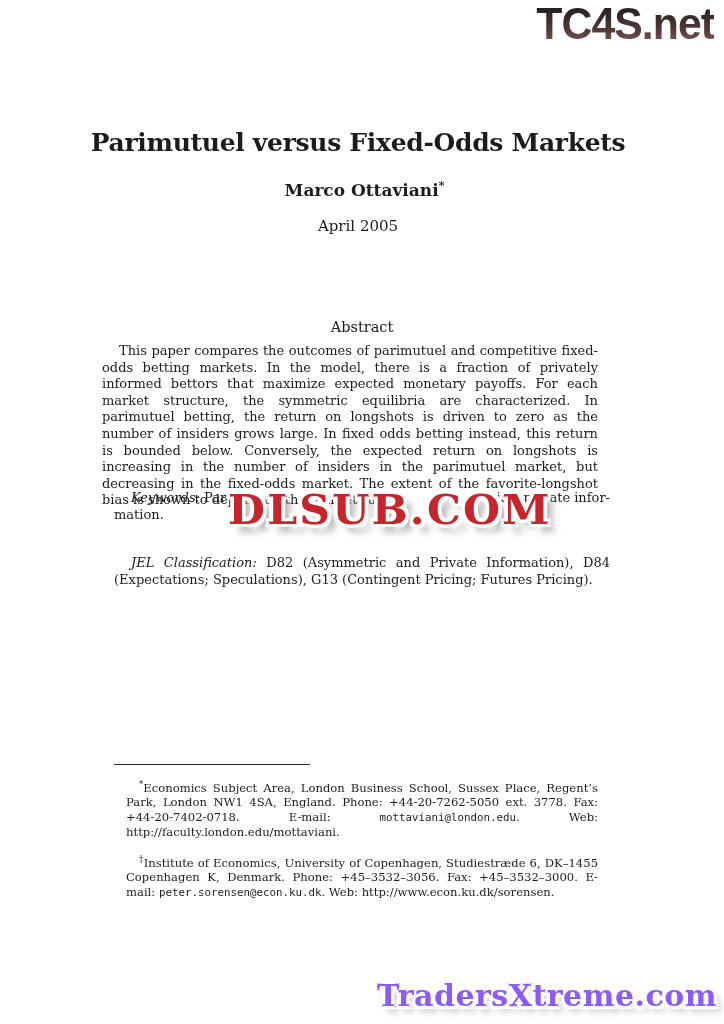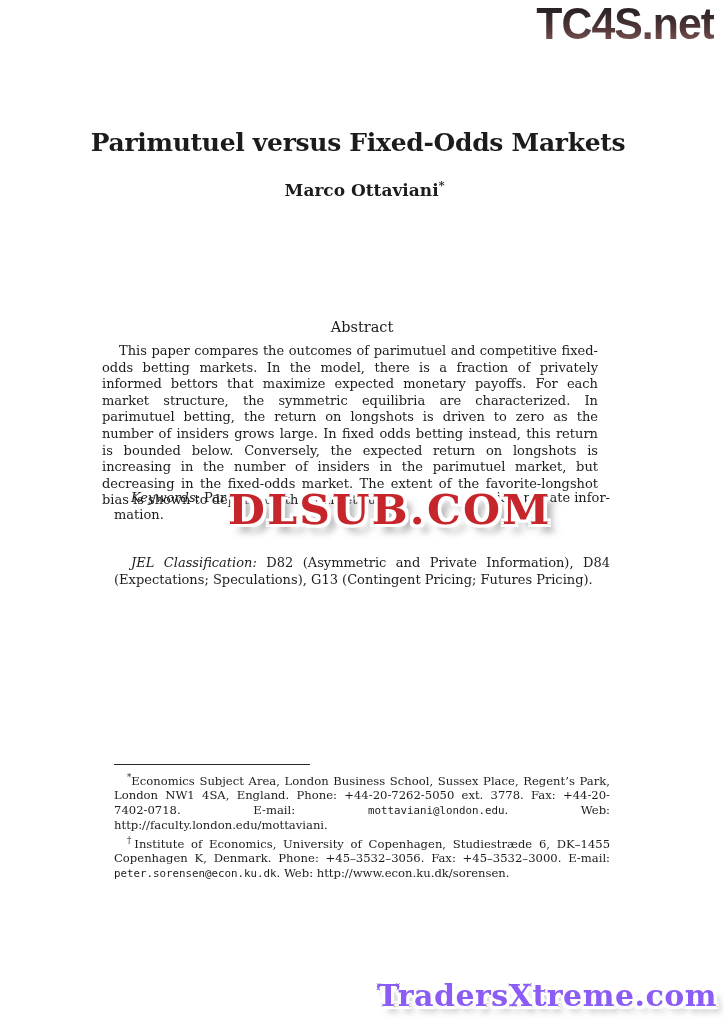--- a/index.html
+++ b/index.html
@@ -58,21 +58,21 @@
   
   .footnotes {
     position: absolute; top: 764px; left: 114px; width: 496px;
   }
   .footnote-rule {
     width: 196px; height: 0;
     border-top: 1px solid #2a2a2a;
     margin-bottom: 5px;
   }
   .footnote {
-    margin: 0;
+    margin: 12px;
     font-size: 11.6px; line-height: 14.5px;
     text-align: justify; text-indent: 13px;
   }
   .footnote sup { font-size: 8.5px; }
   .mono { font-family: "DejaVu Sans Mono", monospace; font-size: 10.8px; }
 
   
   .wm-top {
     position: absolute; top: -2px; right: 10px;
     font-family: "Liberation Sans", sans-serif;
@@ -115,20 +115,21 @@
 <body>
 
 <div class="wm-top">TC4S.net</div>
 
 <div class="title-area">
   <h1 class="paper-title">Parimutuel versus Fixed-Odds Markets</h1>
   <div class="authors">
     <span><span>Marco Ottaviani</span><sup>*</sup></span>
   </div>
   <div class="draft-block">
+    <div>April 2005</div>
   </div>
 </div>
 
 <div class="abstract-heading">Abstract</div>
 <p class="abstract-body">This paper compares the outcomes of parimutuel and competitive fixed-odds betting markets. In the model, there is a fraction of privately informed bettors that maximize expected monetary payoffs. For each market structure, the symmetric equilibria are characterized. In parimutuel betting, the return on longshots is driven to zero as the number of insiders grows large. In fixed odds betting instead, this return is bounded below. Conversely, the expected return on longshots is increasing in the number of insiders in the parimutuel market, but decreasing in the fixed-odds market. The extent of the favorite-longshot bias is shown to depend on the market rules.</p>
 
 <div class="keywords">
   <span class="kw-line1">
     <span class="ital">Keywords:</span><span> Par</span>
     <span class="kw-suffix">ias, private infor-</span>

